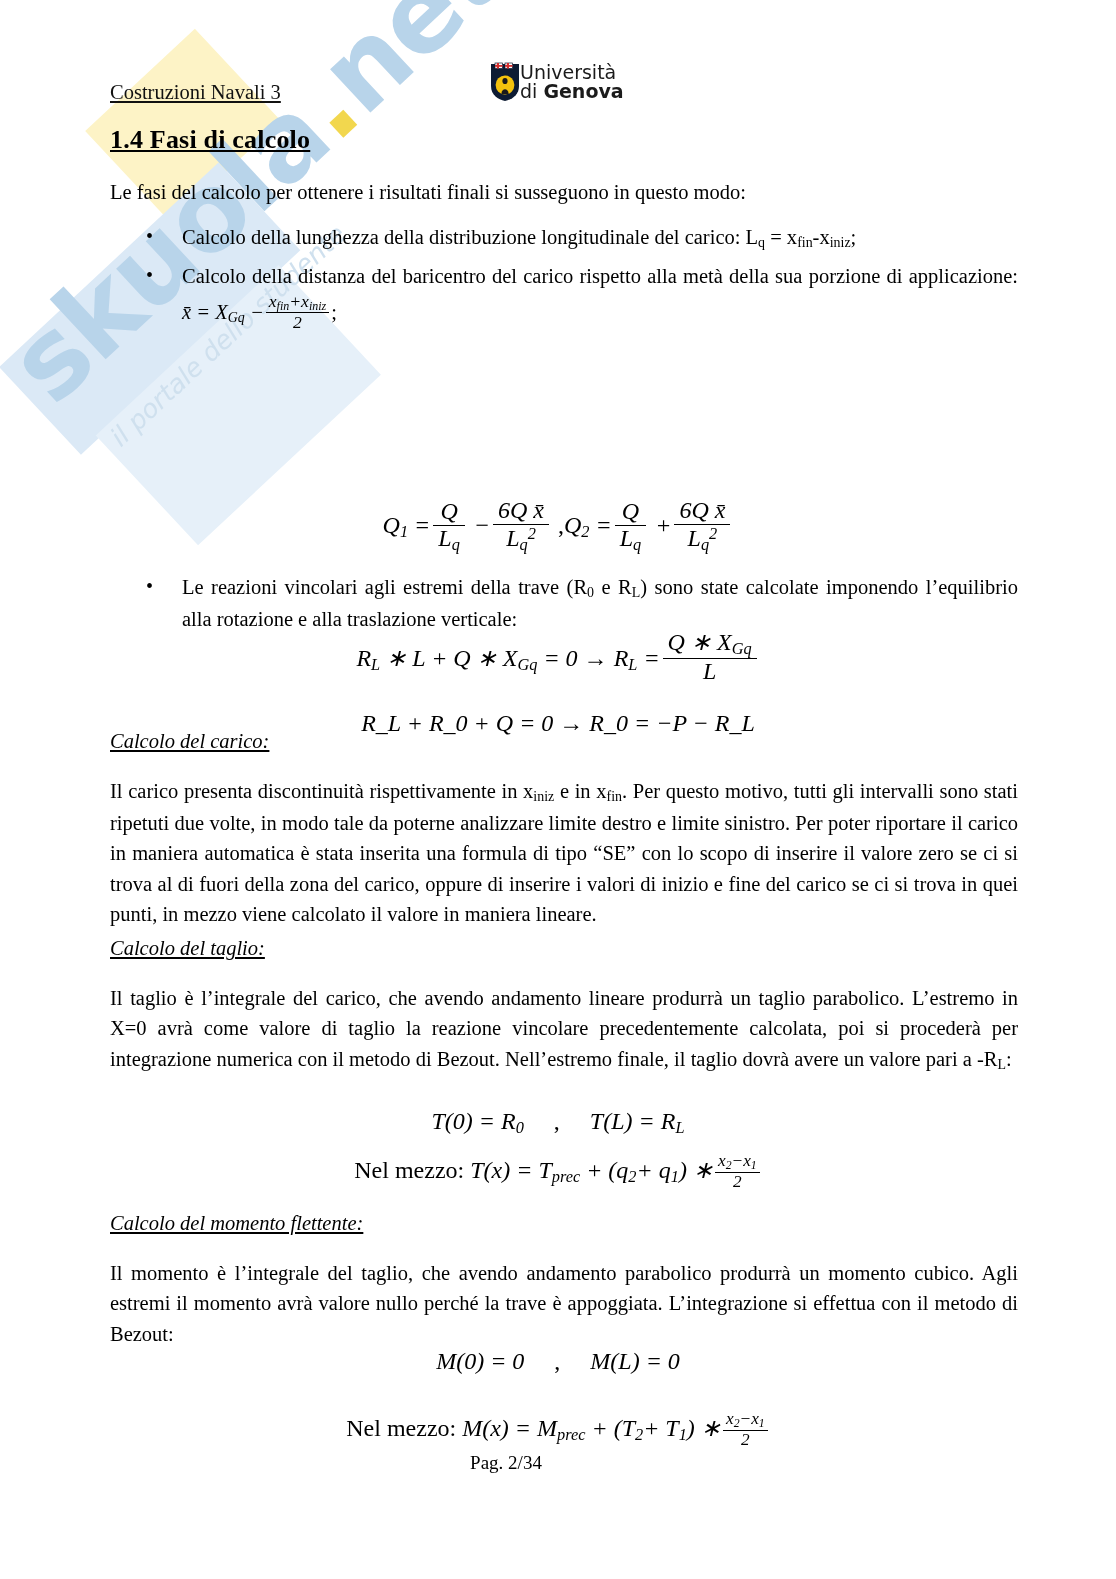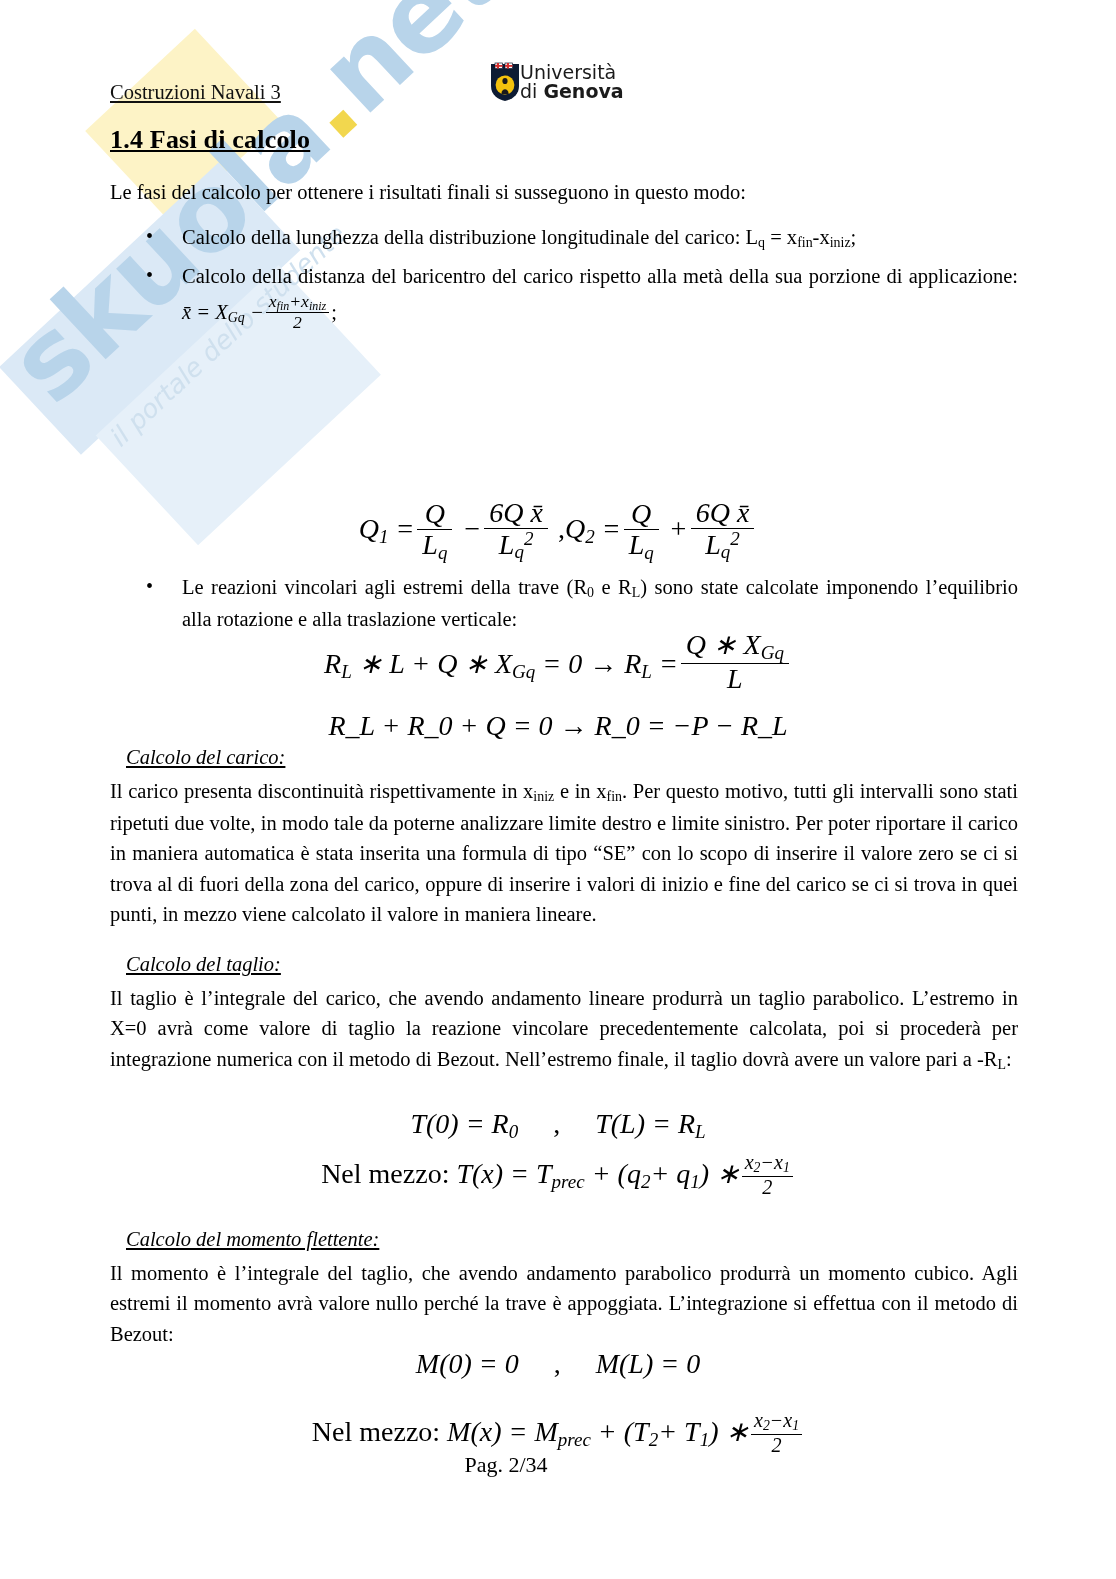--- a/index.html
+++ b/index.html
@@ -191,52 +191,52 @@
     margin: 0 2px;
   }
   .frac > .num { display: block; padding: 0 3px; border-bottom: 1.2px solid #000; }
   .frac > .den { display: block; padding: 0 3px; }
 
   .eq-block {
     position: absolute;
     left: 0;
     width: 1116px;
     text-align: center;
-    font-size: 28px;
+    font-size: 24px;
     font-style: italic;
     font-family: "Liberation Serif", serif;
   }
   .eq-line { white-space: nowrap; display: inline-block; }
 
   .frac-big {
     display: inline-block;
     vertical-align: -0.55em;
     text-align: center;
     line-height: 1.08;
     margin: 0 3px;
   }
   .frac-big > .num { display: block; padding: 0 5px; border-bottom: 1.4px solid #000; }
   .frac-big > .den { display: block; padding: 0 5px; }
 
   .sub-title {
     position: absolute;
     left: 110px;
-    margin: 16px;
+    margin: 0;
     font-size: 20.5px;
     font-style: italic;
     text-decoration: underline;
   }
 
   .footer {
     position: absolute;
     left: 0;
     top: 1452px;
     width: 1012px;
     text-align: center;
-    font-size: 22px;
+    font-size: 19px;
   }
 
   .roman { font-style: normal; }
   .nowrap { white-space: nowrap; }
 </style>
 </head>
 <body>
 
 <div class="page">
 

